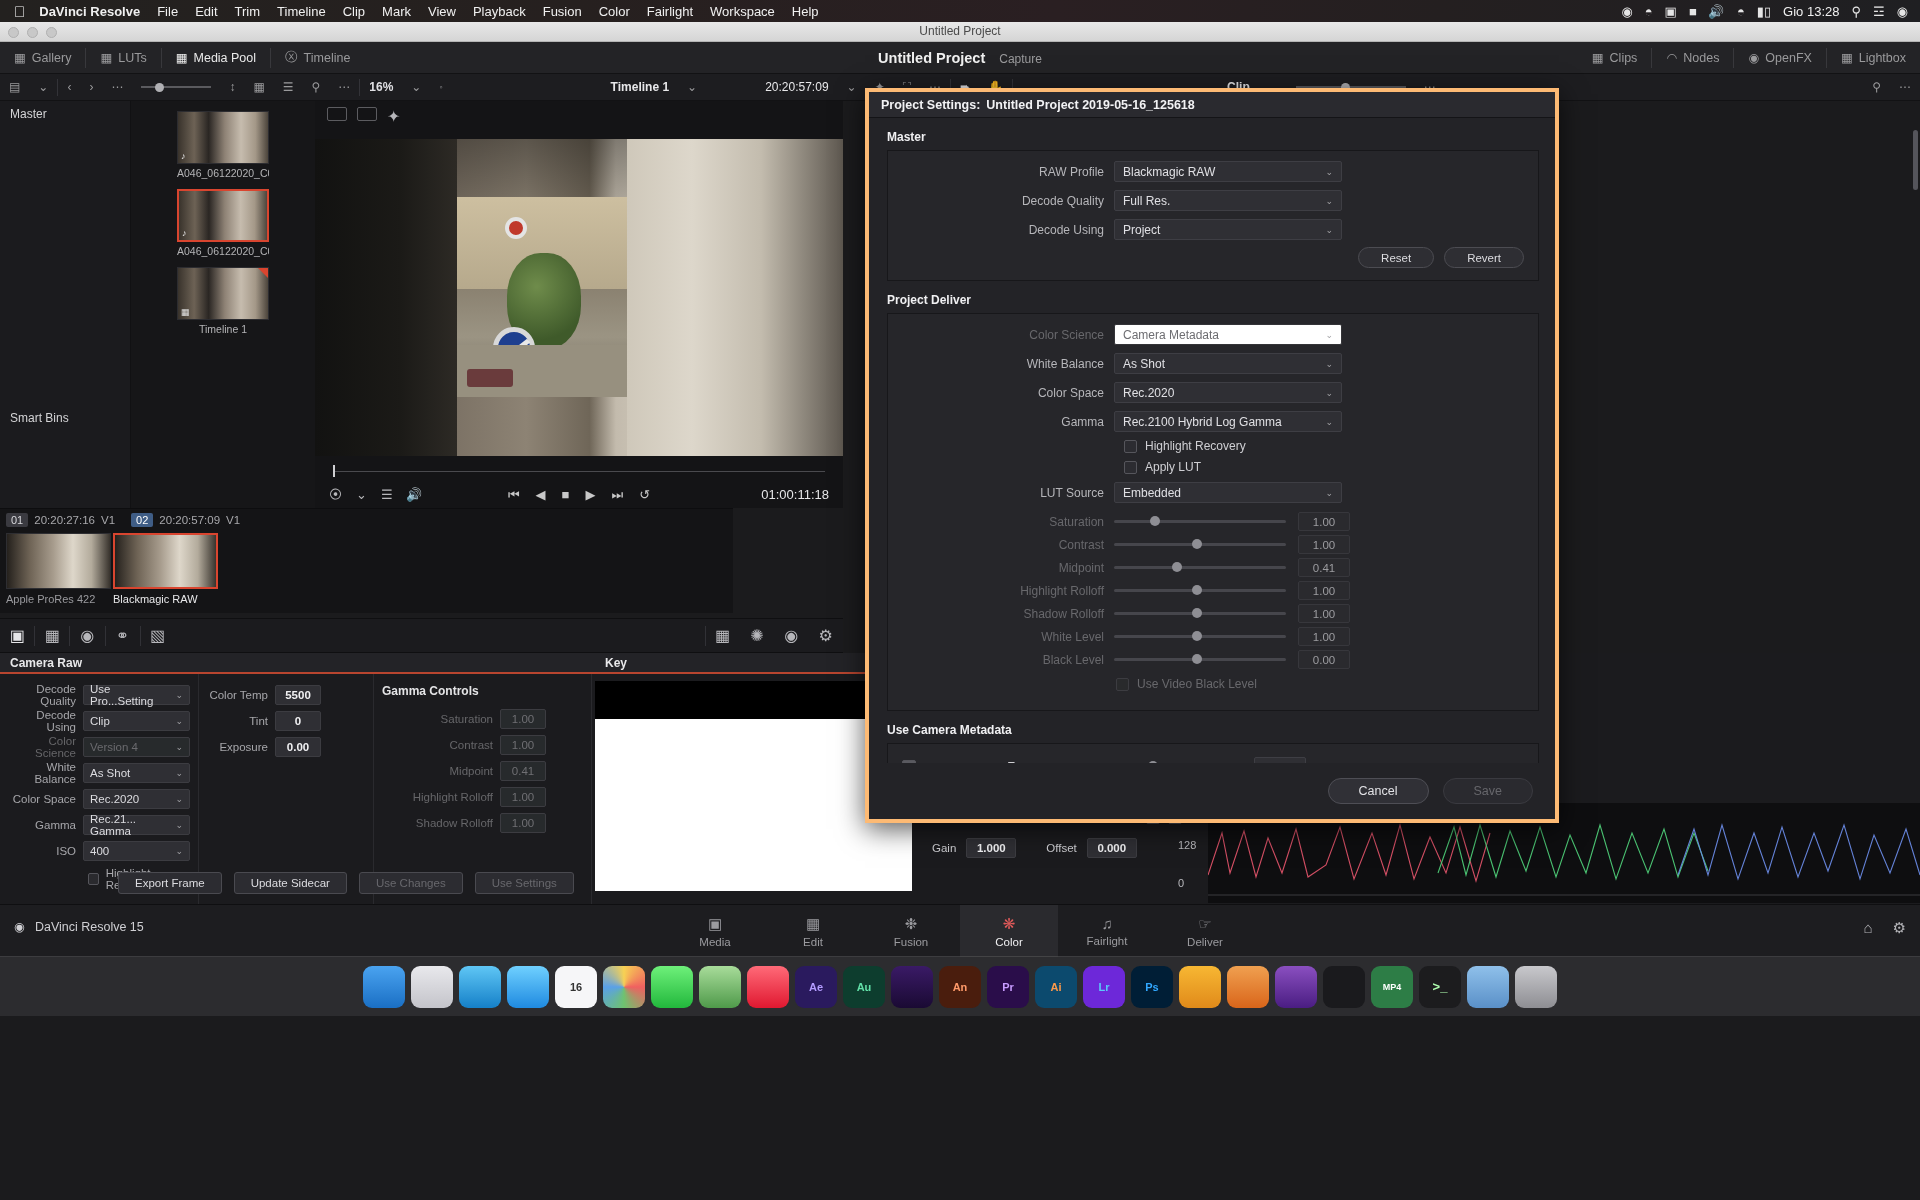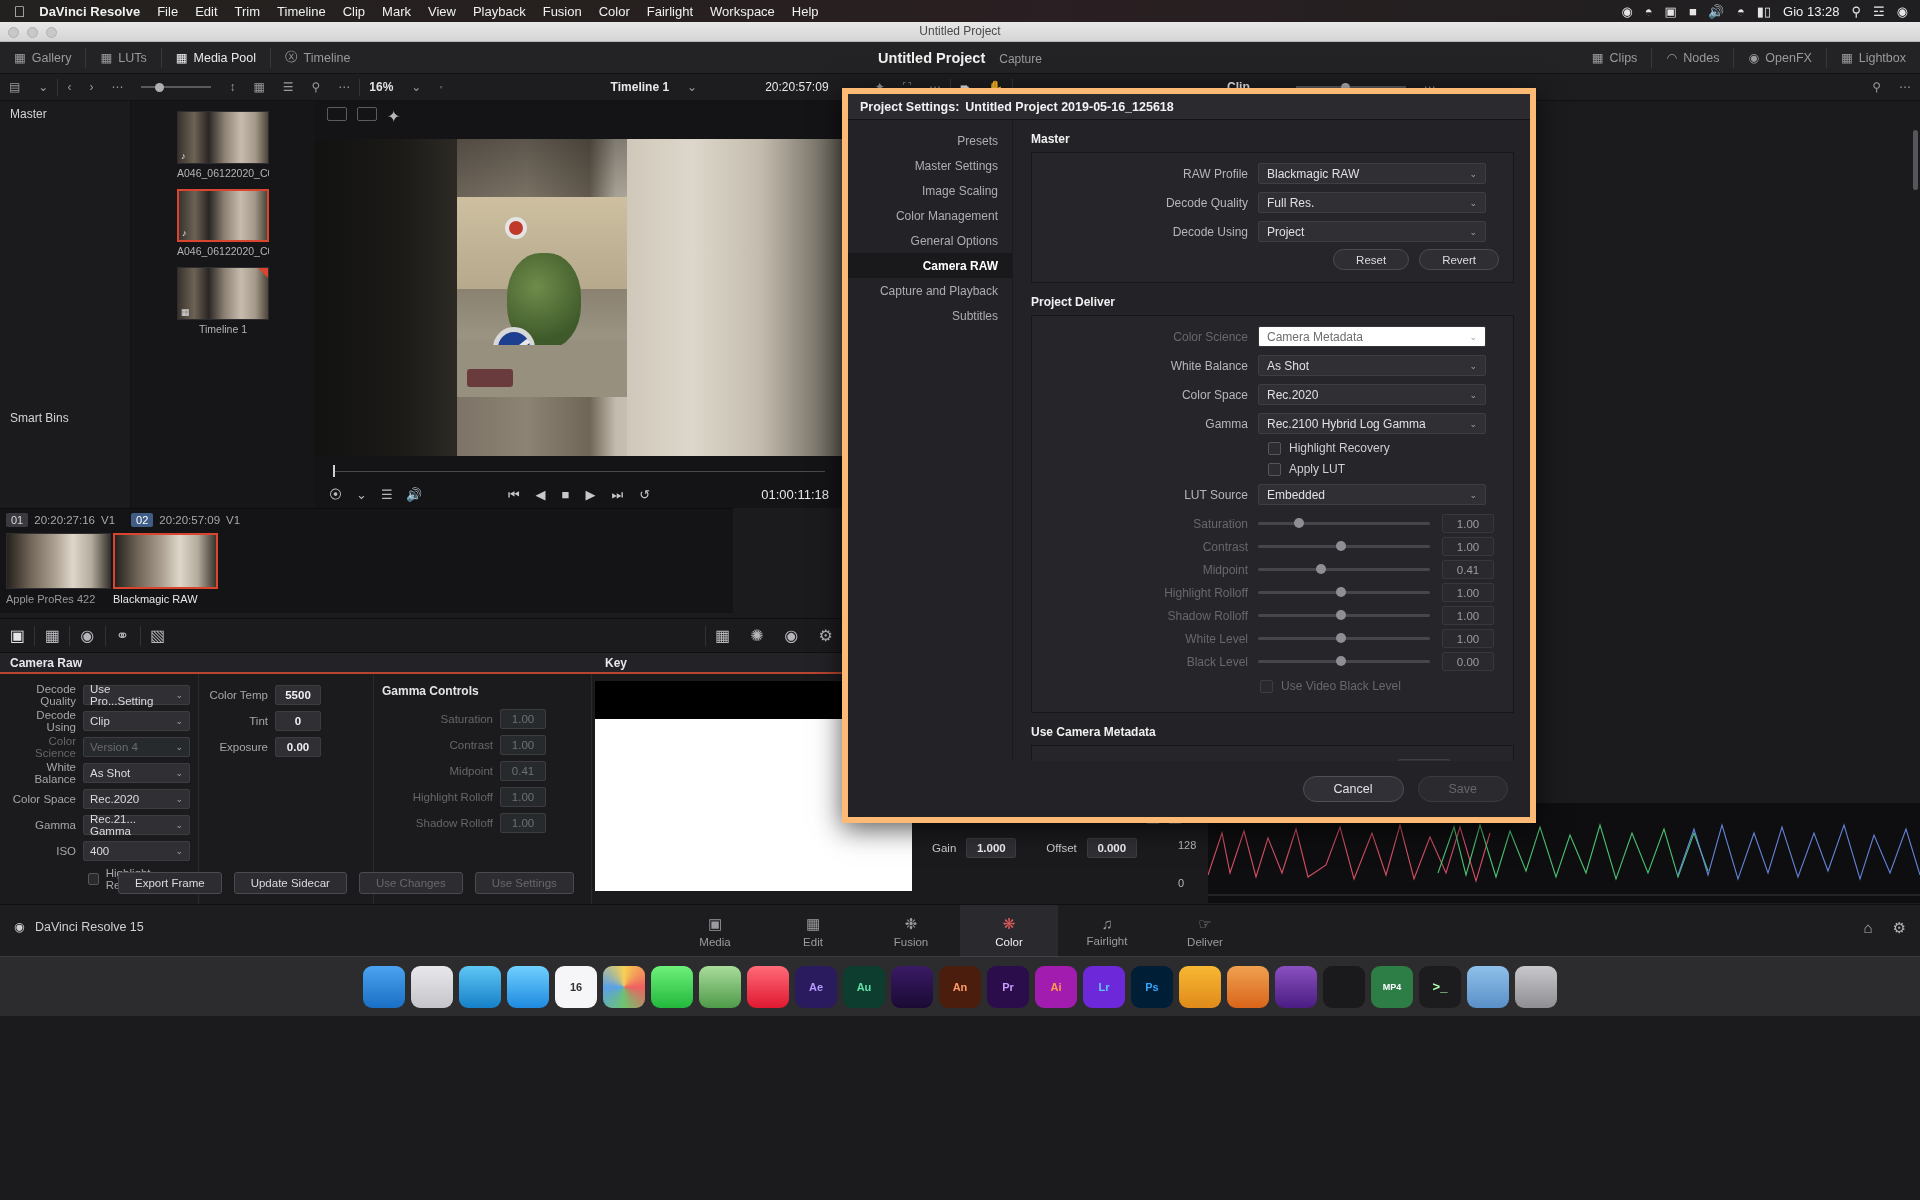--- a/index.html
+++ b/index.html
@@ -158,22 +158,22 @@
   
   .rightcol { position:absolute; left:912px; top:653px; width:1008px; height:251px; background:#1b1b1e; }
   .qual { position:absolute; left:20px; top:157px; width:250px; font-size:11.5px; color:#cdcdd1; }
   .qual-h { display:flex; align-items:center; gap:8px; font-weight:bold; color:#e6e6e8; }
   .qual-row { display:flex; align-items:center; gap:10px; margin-top:14px; }
   .sq { width:14px; height:14px; border:1px solid #55555b; border-radius:2px; background:#2a2a2e; }
   .scope { position:absolute; left:266px; top:150px; width:742px; height:100px; }
   .scope .lbls { position:absolute; left:0; top:0; width:30px; font-size:11px; color:#b9b9bd; }
 
   
-  .dlg { position:absolute; left:842px; top:88px; width:694px; height:735px; background:#232327;
-    border:6px solid #fdba74; box-shadow:0 6px 26px rgba(0,0,0,.65); z-index:100; }
+  .dlg { position:absolute; left:865px; top:88px; width:694px; height:735px; background:#232327;
+    border:4px solid #fdba74; box-shadow:0 6px 26px rgba(0,0,0,.65); z-index:100; }
   .dlg-t { height:26px; background:#2a2a2f; display:flex; align-items:center; padding:0 12px;
     font-size:12.5px; font-weight:bold; color:#f2f2f4; border-bottom:1px solid #141417; }
   .dlg-t .tl { margin-right:6px; }
   .dlg-body { display:flex; height:calc(100% - 26px - 56px); }
   .dlg-nav { width:165px; background:#232327; padding-top:8px; border-right:1px solid #1a1a1d; }
   .navitem { height:25px; display:flex; align-items:center; justify-content:flex-end;
     padding:0 14px 0 8px; font-size:12px; color:#aeaeb2; }
   .navitem.active { background:#19191c; color:#fff; font-weight:bold; }
   .dlg-main { flex:1; padding:8px 16px 0 18px; overflow:hidden; }
   .grp-t { font-size:12px; font-weight:bold; color:#f0f0f2; margin:4px 0 6px 0; }
@@ -646,30 +646,20 @@
       </svg>
     </div>
   </div>
 
   <div class="dlg">
     <div class="dlg-t">
       <span class="tl">Project Settings:</span>
       <span>Untitled Project 2019-05-16_125618</span>
     </div>
     <div class="dlg-body">
-      <div class="dlg-nav">
-        <div class="navitem">Presets</div>
-        <div class="navitem">Master Settings</div>
-        <div class="navitem">Image Scaling</div>
-        <div class="navitem">Color Management</div>
-        <div class="navitem">General Options</div>
-        <div class="navitem active">Camera RAW</div>
-        <div class="navitem">Capture and Playback</div>
-        <div class="navitem">Subtitles</div>
-      </div>
       <div class="dlg-main">
         <div class="grp-t">Master</div>
         <div class="grp-box">
           <div class="drow">
             <span class="dl">RAW Profile</span>
             <span class="dsel">
               <span>Blackmagic RAW</span>
               <span class="cv chev"></span>
             </span>
           </div>
@@ -870,21 +860,21 @@
     <div class="dk" style="background:#0d3d2e;color:#62e0a8">
         <span>Au</span>
       </div>
     <div class="dk" style="background:linear-gradient(#3a1a66,#1a0a33)"></div>
     <div class="dk" style="background:#4a1d0d;color:#ff9a6a">
         <span>An</span>
       </div>
     <div class="dk" style="background:#2a0d4a;color:#c89cff">
         <span>Pr</span>
       </div>
-    <div class="dk" style="background:#a21caf;color:#ff9a4a">
+    <div class="dk" style="background:#0c4a6e;color:#ff9a4a">
         <span>Ai</span>
       </div>
     <div class="dk" style="background:#6d28d9;color:#5ac8fa">
         <span>Lr</span>
       </div>
     <div class="dk" style="background:#001e36;color:#31a8ff">
         <span>Ps</span>
       </div>
     <div class="dk" style="background:linear-gradient(#f7b733,#e08a1a);color:#fff"></div>
     <div class="dk" style="background:linear-gradient(#f0a050,#d9651a)"></div>

